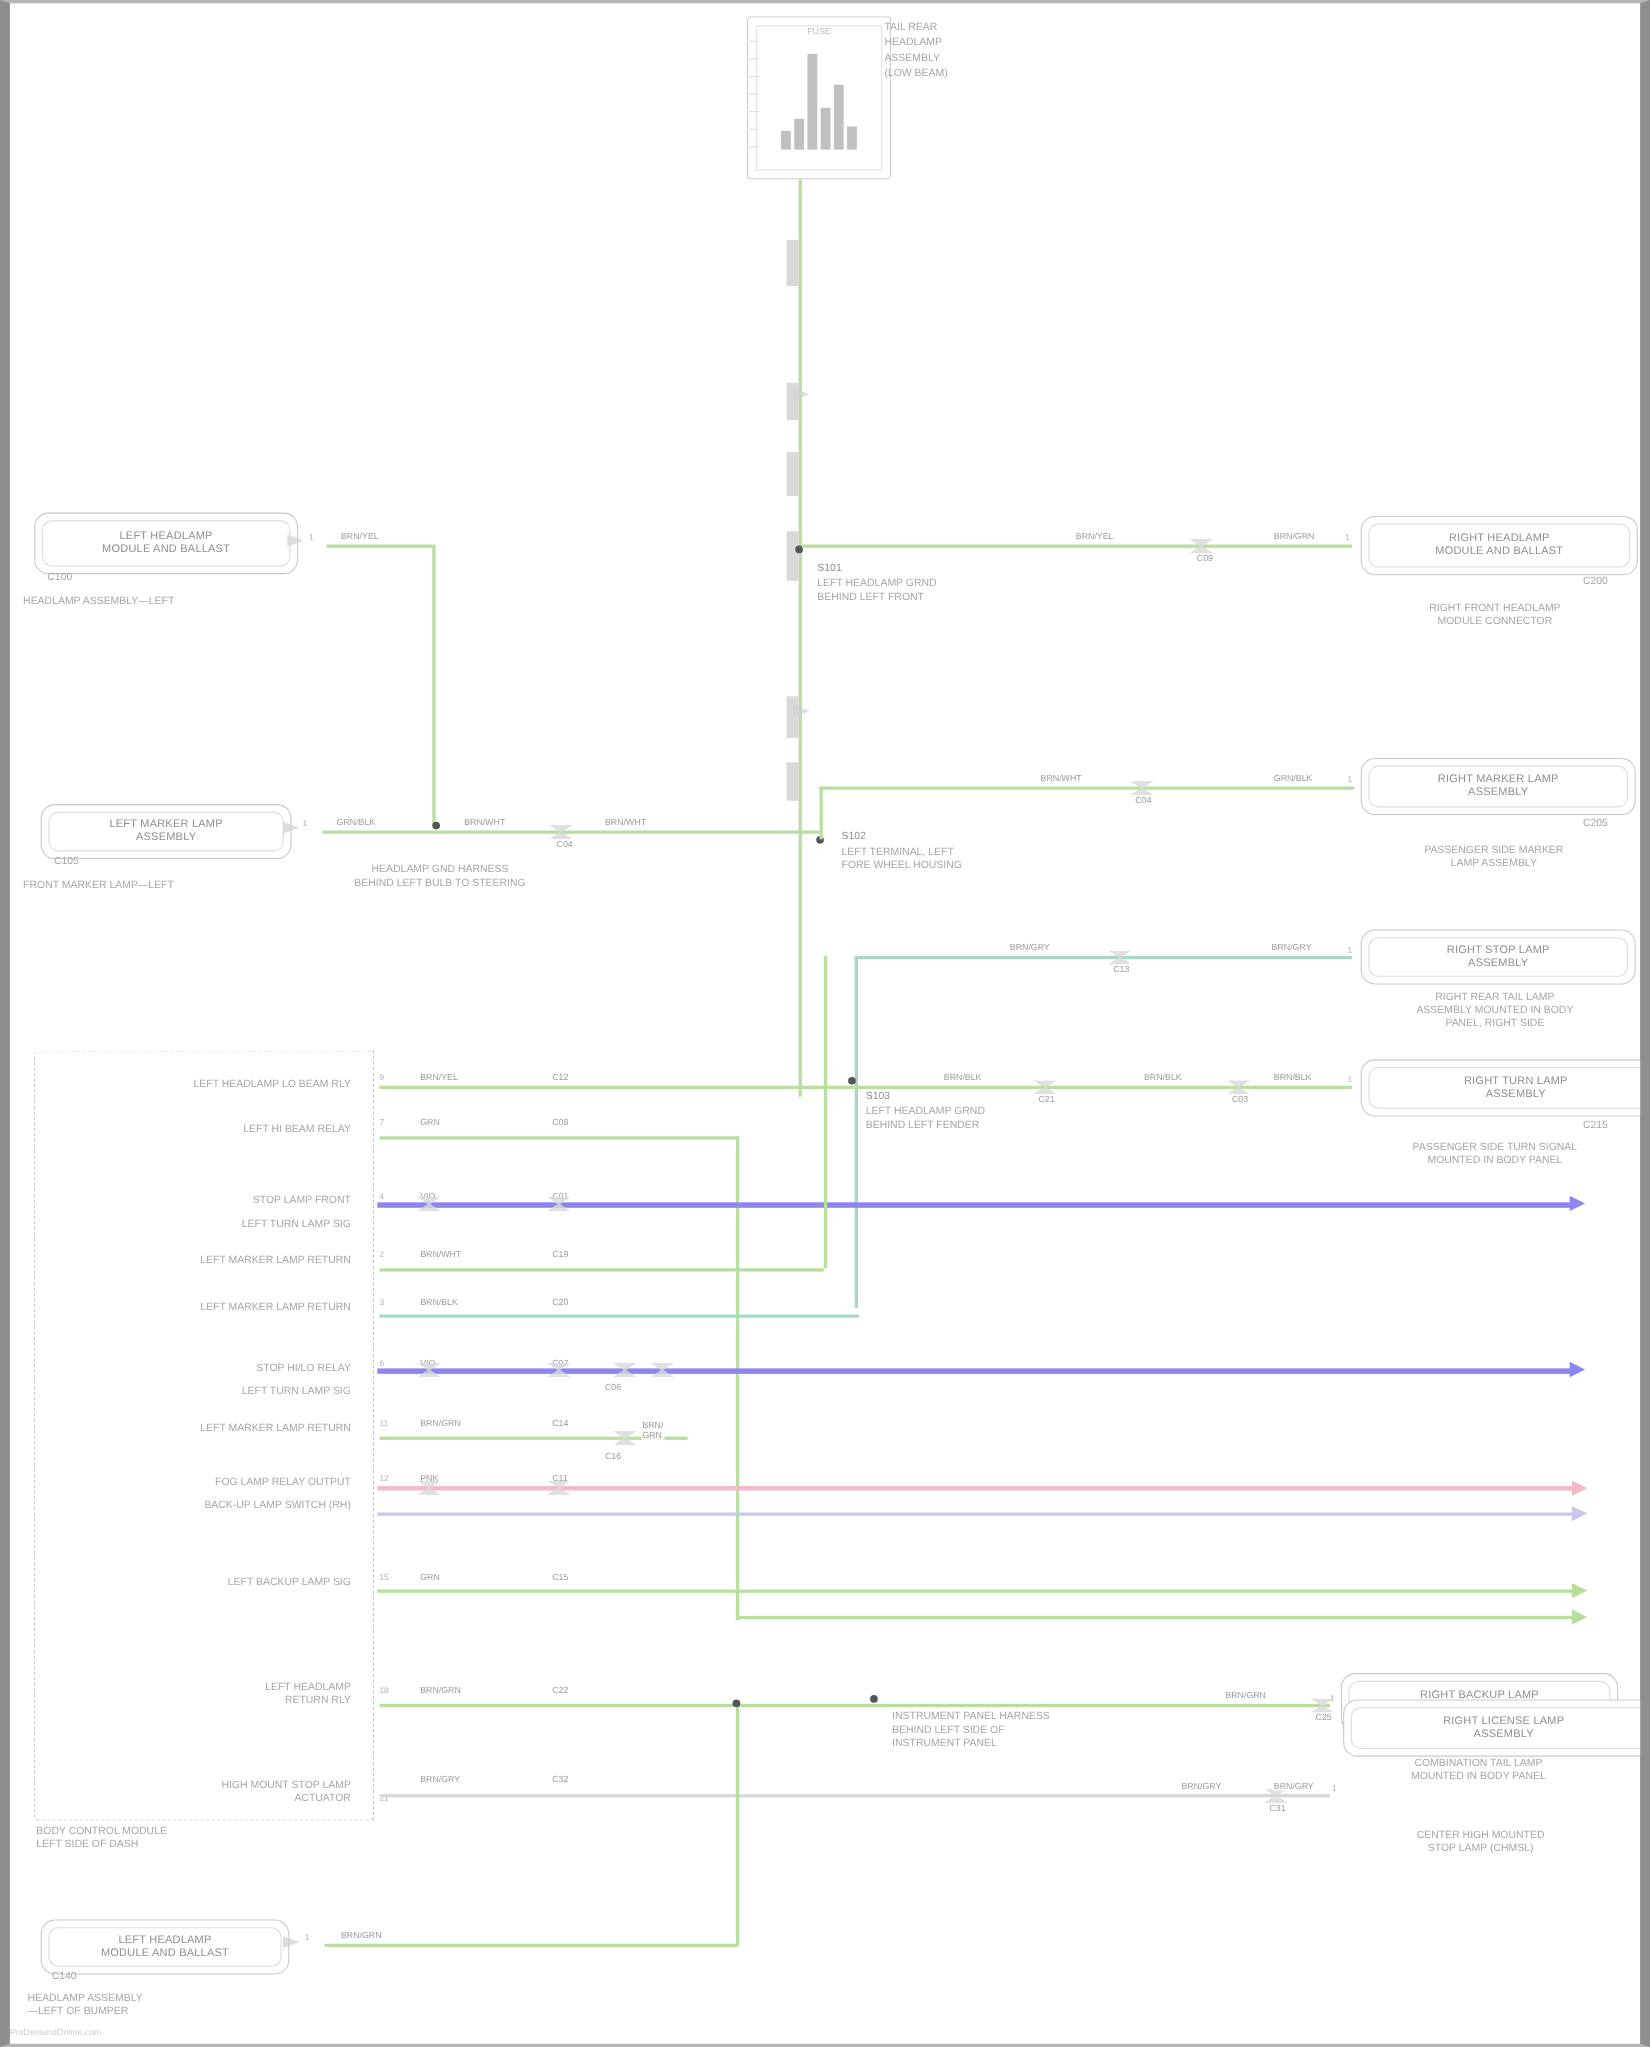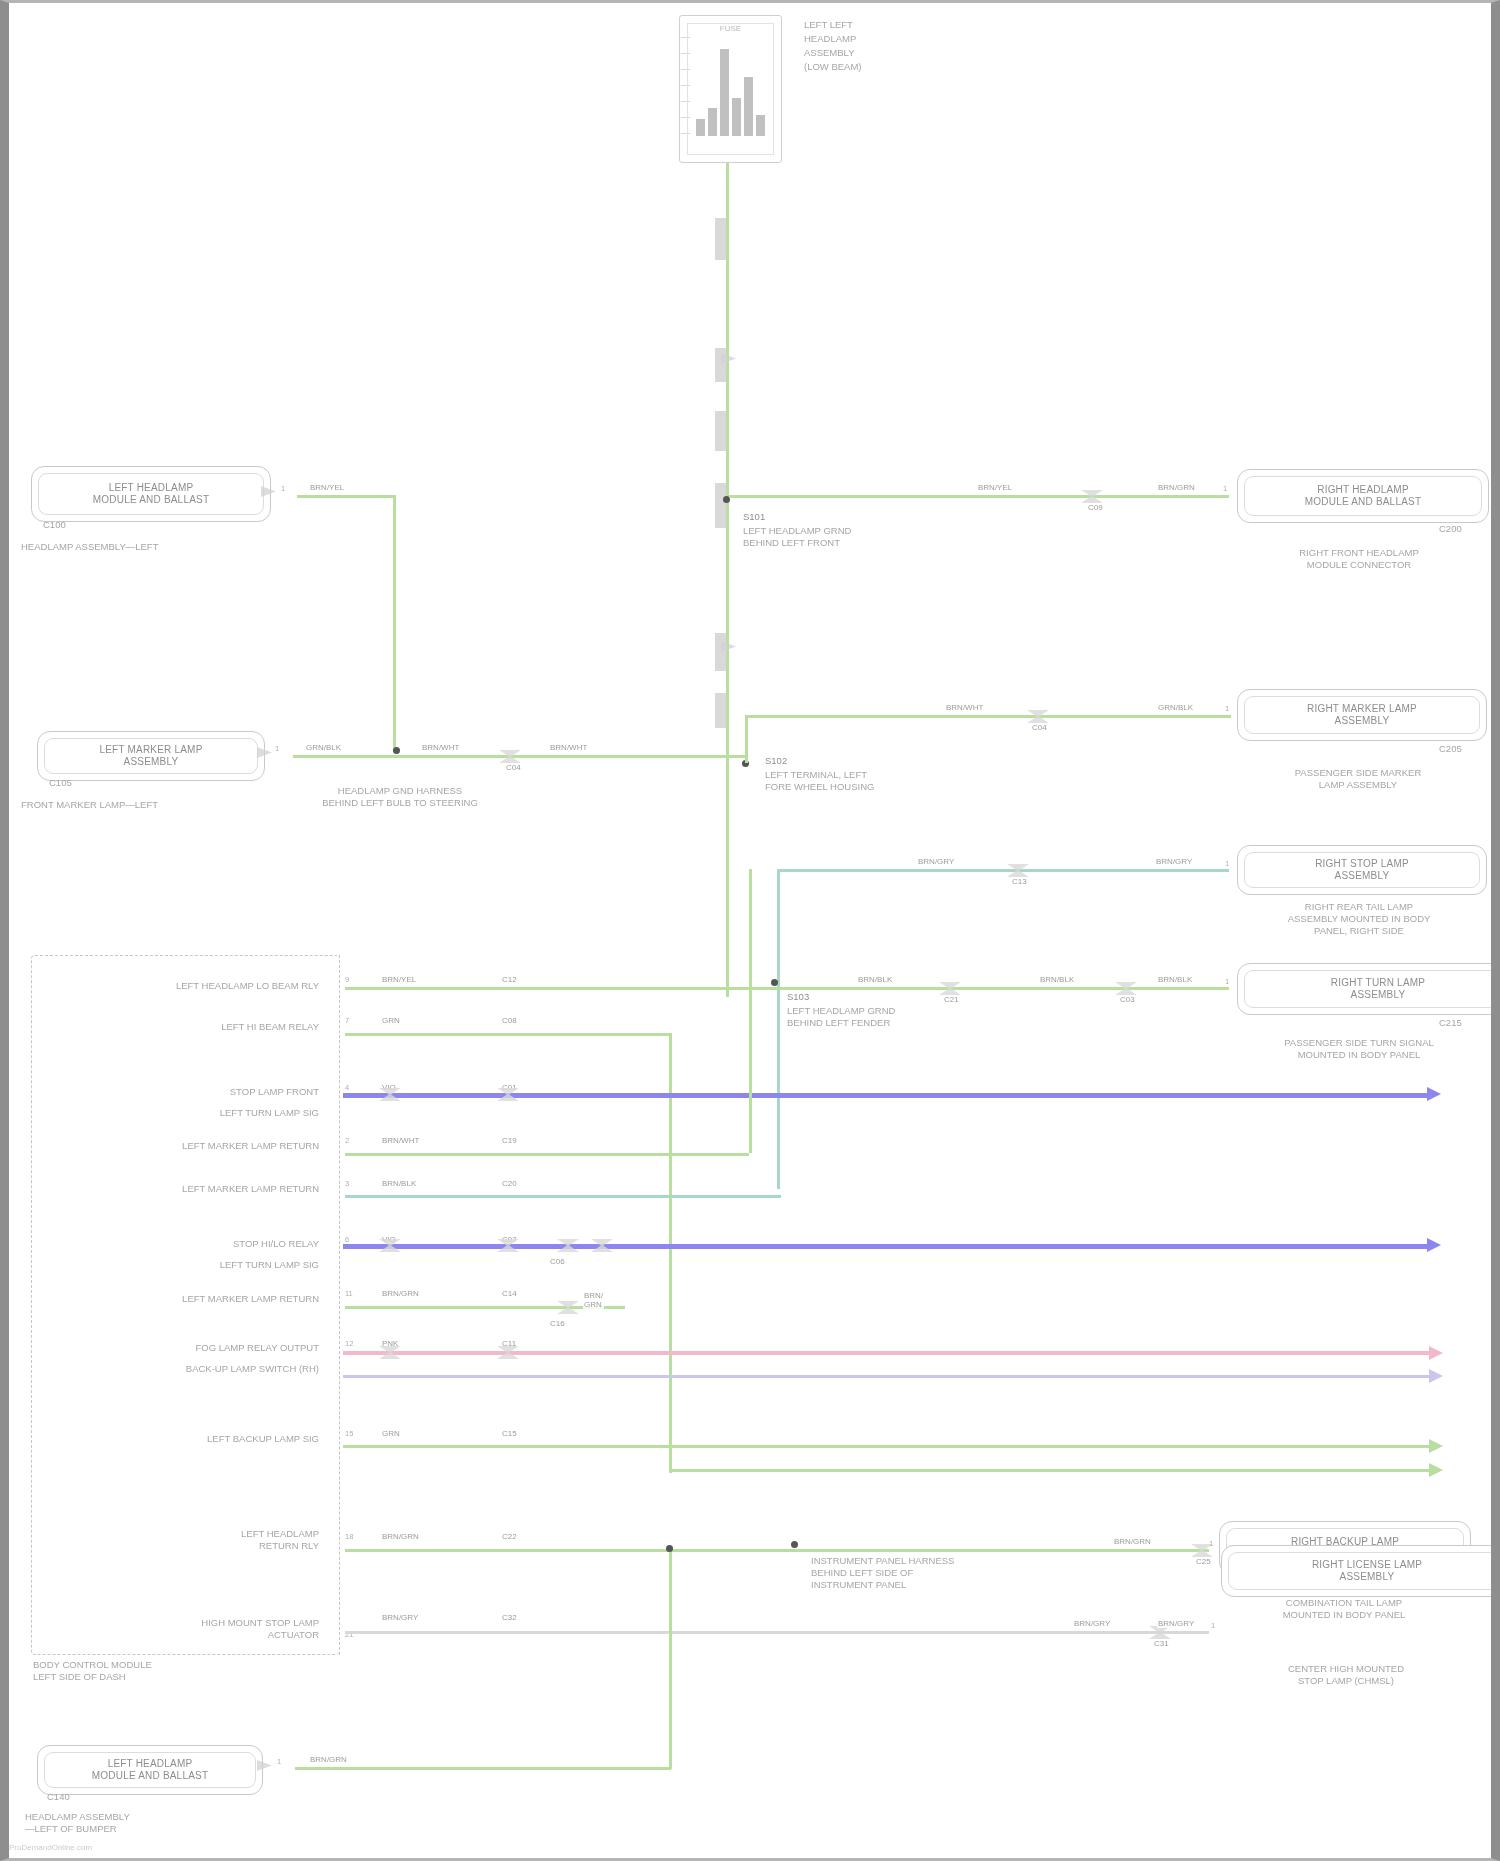--- a/index.html
+++ b/index.html
@@ -161,42 +161,42 @@
     position:absolute;left:0;bottom:6px;
     font-size:8px;color:#cccccc;
   }
 </style>
 </head>
 <body>
 
 <div id="page">
 <div id="canvas">
 
-  <div class="lampbox" style="left:670px;top:12px;width:103px;height:148px;">
+  <div class="lampbox" style="left:670px;top:12px;width:131px;height:148px;">
     <div class="fr"></div>
     <div class="lp">FUSE</div>
     <div class="bars">
       <i style="height:18%"></i>
           <i style="height: 30%;"></i>
           <i style="height: 92%;"></i>
       <i style="height: 40%;"></i>
           <i style="height: 62%;"></i>
           <i style="height: 22%;"></i>
     </div>
   </div>
 
   <div class="tick" style="left:672px;top:34px;"></div>
   <div class="tick" style="left:672px;top:50px;"></div>
   <div class="tick" style="left:672px;top:66px;"></div>
   <div class="tick" style="left:672px;top:82px;"></div>
   <div class="tick" style="left:672px;top:98px;"></div>
   <div class="tick" style="left:672px;top:114px;"></div>
   <div class="tick" style="left:672px;top:130px;"></div>
 
-  <div class="cap" style="left:795px;top:16px;">LEFT LEFT</div>
+  <div class="cap" style="left:795px;top:16px;">TAIL REAR</div>
   <div class="cap" style="left:795px;top:30px;">HEADLAMP</div>
   <div class="cap" style="left:795px;top:44px;">ASSEMBLY</div>
   <div class="cap" style="left:795px;top:58px;">(LOW BEAM)</div>
 
   <div class="w v grn" style="left:717px;top:160px;height:834px;"></div>
 
   <div class="lbl" style="left:706px;top:215px;width:9px;height:42px;background:#d9d9d9;"></div>
   <div class="lbl" style="left:706px;top:345px;width:9px;height:34px;background:#d9d9d9;"></div>
   <div class="lbl" style="left:706px;top:408px;width:9px;height:40px;background:#d9d9d9;"></div>
   <div class="lbl" style="left:706px;top:480px;width:9px;height:45px;background:#d9d9d9;"></div>

